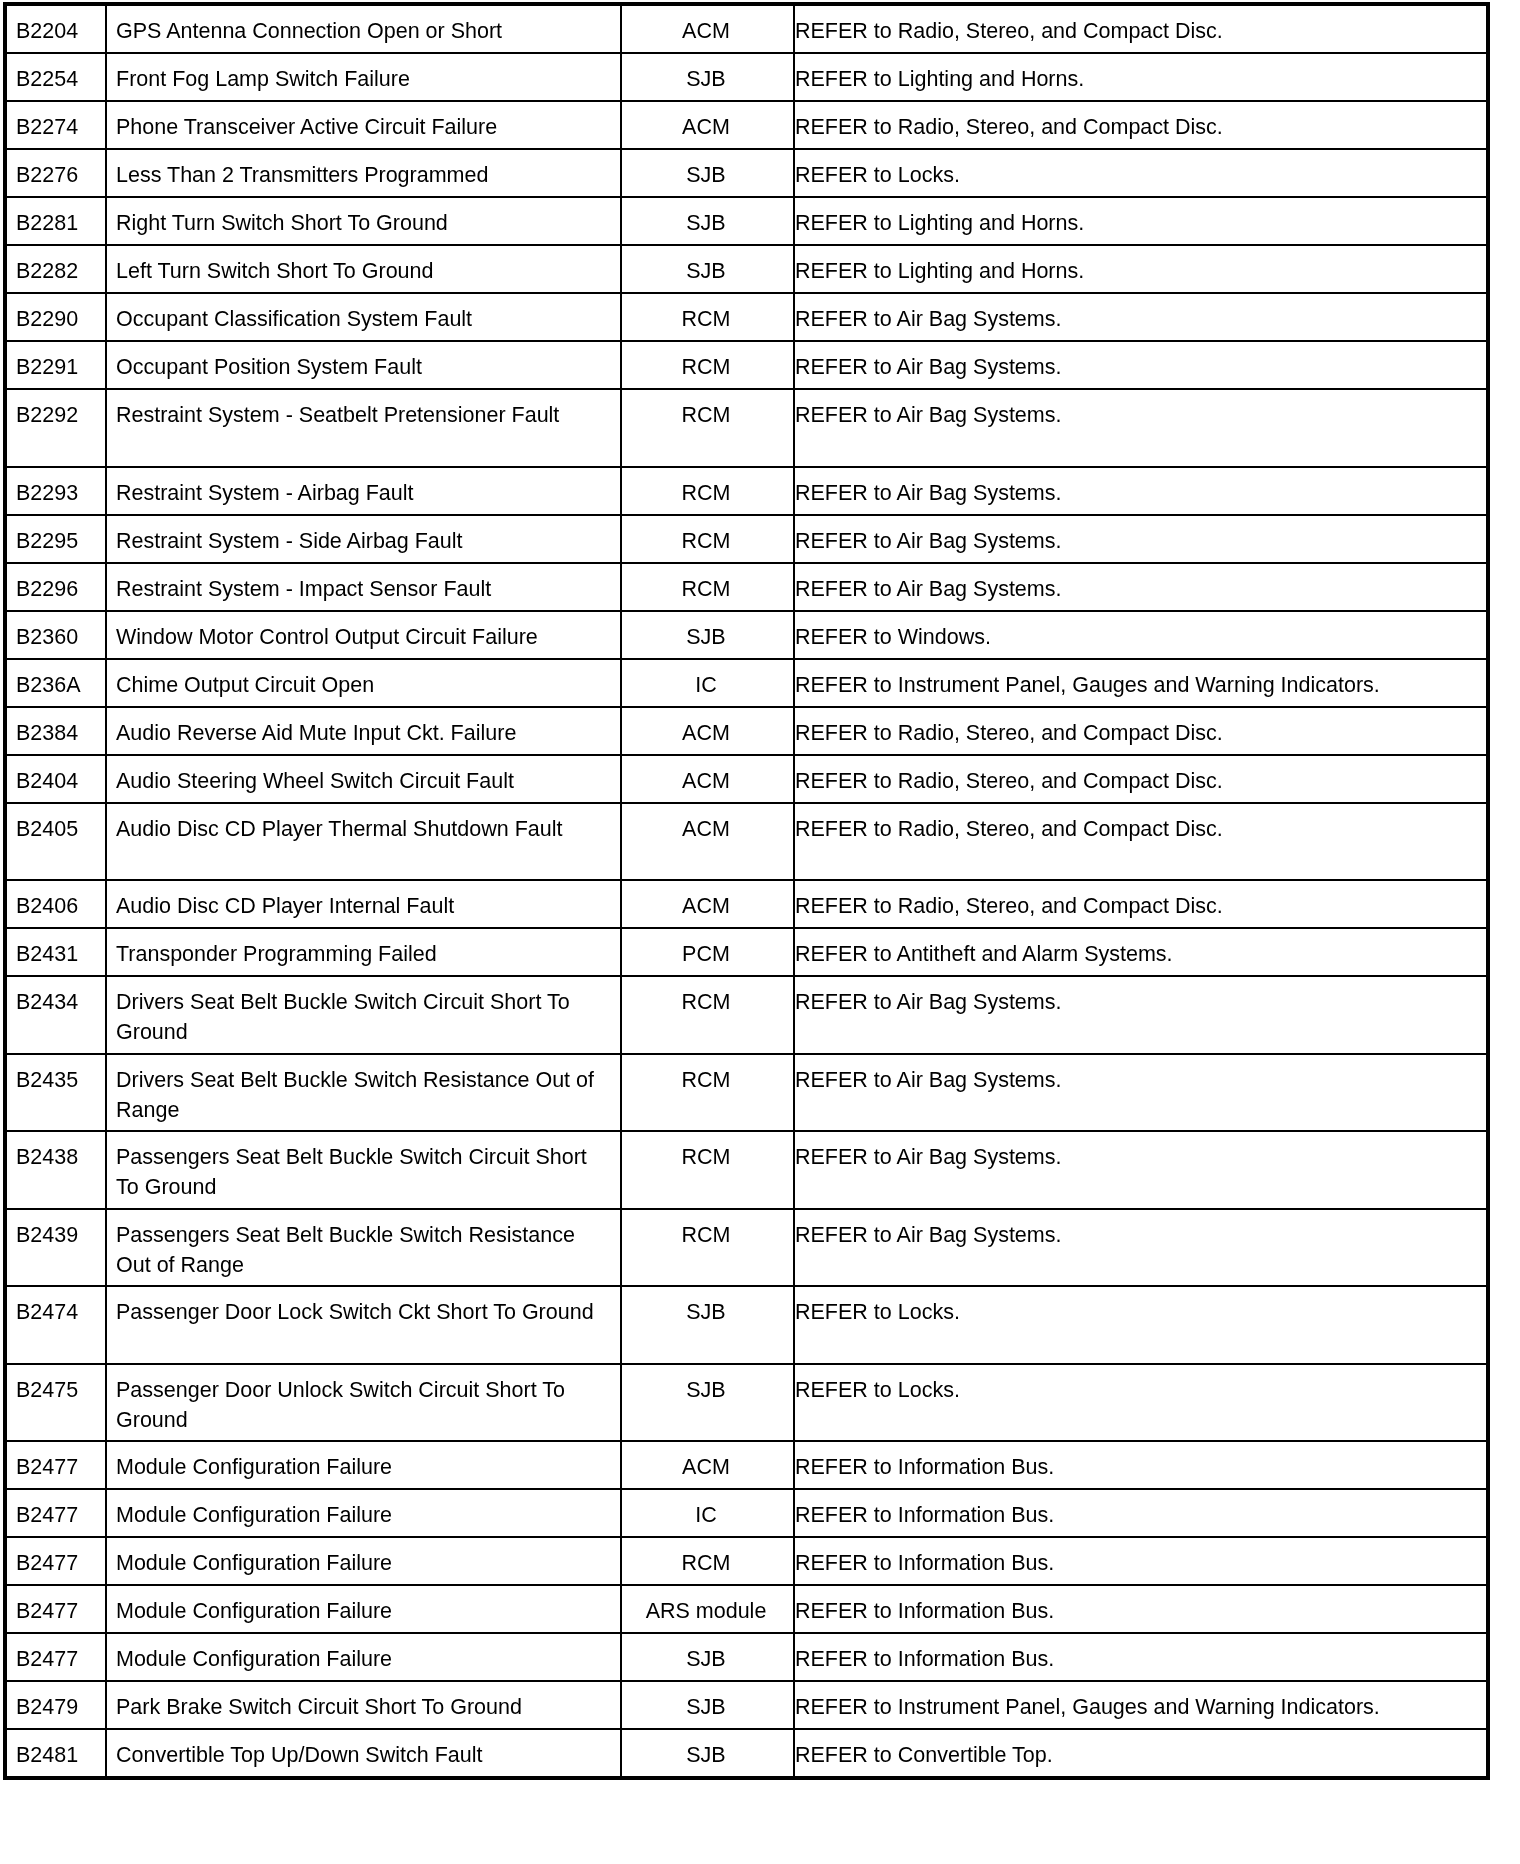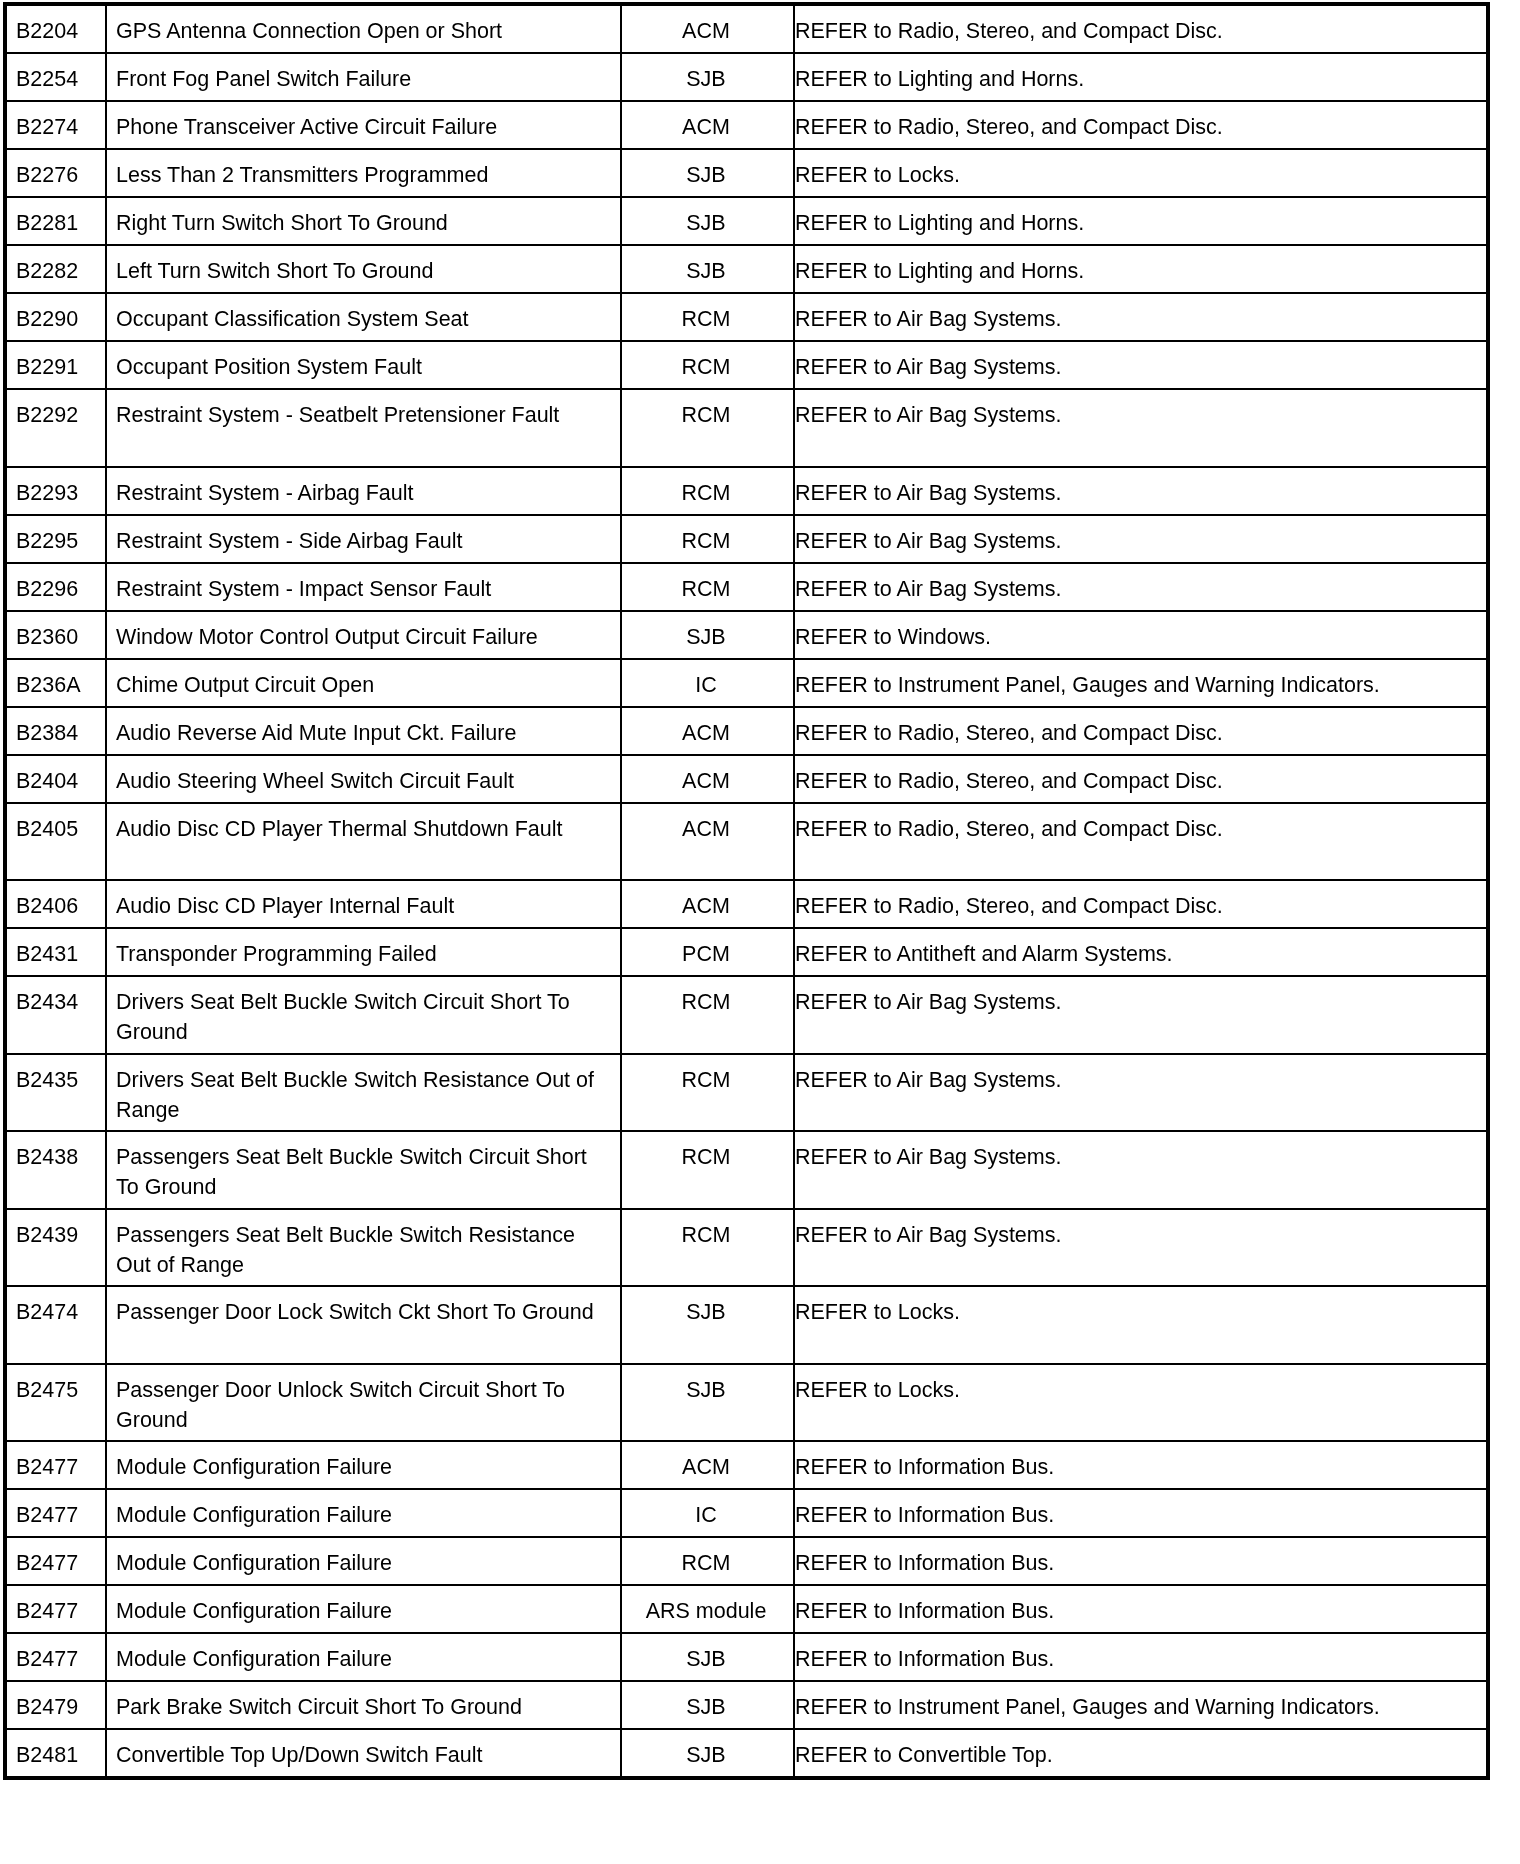--- a/index.html
+++ b/index.html
@@ -59,21 +59,21 @@
     </colgroup>
     <tbody id="dtc-body">
         <tr class="single">
           <td class="code">B2204</td>
           <td class="desc">GPS Antenna Connection Open or Short</td>
           <td class="mod">ACM</td>
           <td class="act">REFER to Radio, Stereo, and Compact Disc.</td>
         </tr>
         <tr class="single">
           <td class="code">B2254</td>
-          <td class="desc">Front Fog Panel Switch Failure</td>
+          <td class="desc">Front Fog Lamp Switch Failure</td>
           <td class="mod">SJB</td>
           <td class="act">REFER to Lighting and Horns.</td>
         </tr>
         <tr class="single">
           <td class="code">B2274</td>
           <td class="desc">Phone Transceiver Active Circuit Failure</td>
           <td class="mod">ACM</td>
           <td class="act">REFER to Radio, Stereo, and Compact Disc.</td>
         </tr>
         <tr class="single">
@@ -89,21 +89,21 @@
           <td class="act">REFER to Lighting and Horns.</td>
         </tr>
         <tr class="single">
           <td class="code">B2282</td>
           <td class="desc">Left Turn Switch Short To Ground</td>
           <td class="mod">SJB</td>
           <td class="act">REFER to Lighting and Horns.</td>
         </tr>
         <tr class="single">
           <td class="code">B2290</td>
-          <td class="desc">Occupant Classification System Seat</td>
+          <td class="desc">Occupant Classification System Fault</td>
           <td class="mod">RCM</td>
           <td class="act">REFER to Air Bag Systems.</td>
         </tr>
         <tr class="single">
           <td class="code">B2291</td>
           <td class="desc">Occupant Position System Fault</td>
           <td class="mod">RCM</td>
           <td class="act">REFER to Air Bag Systems.</td>
         </tr>
         <tr class="double">

